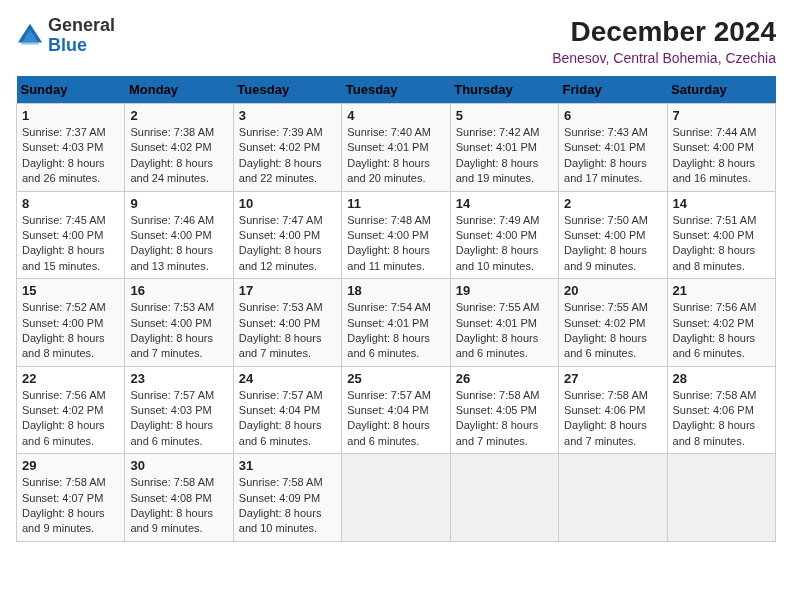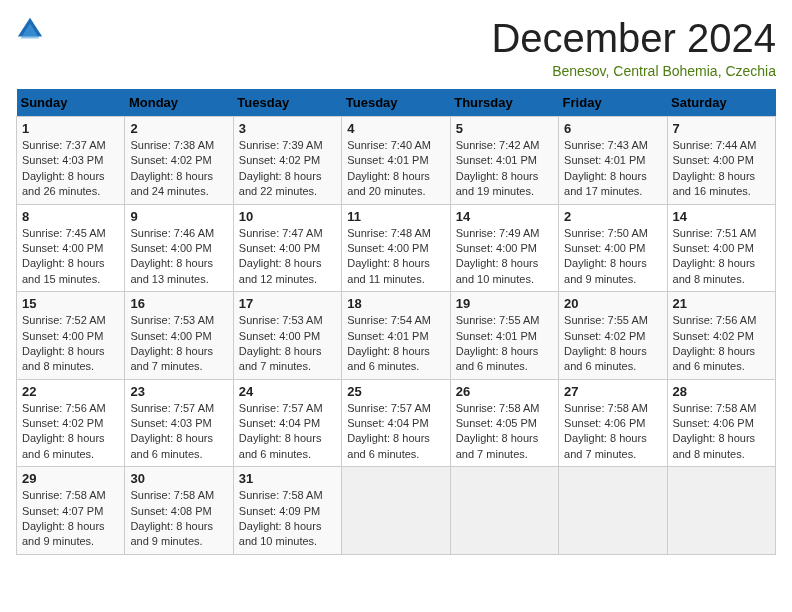--- a/index.html
+++ b/index.html
@@ -29,27 +29,27 @@
     .logo-general { color: #333; }
     .logo-blue { color: #1a6db5; }
     .logo-icon {
       width: 28px;
       height: 28px;
     }
     .title-block {
       text-align: right;
     }
     .calendar-title {
-      font-size: 40px;
-      font-weight: normal;
+      font-size: 28px;
+      font-weight: bold;
       color: #222;
     }
     .calendar-subtitle {
       font-size: 14px;
-      color: #4d7c0f;
+      color: #701a75;
       margin-top: 2px;
     }
     table {
       width: 100%;
       border-collapse: collapse;
       font-size: 11px;
     }
     thead tr th {
       background: #1a6db5;
       color: #000000;
@@ -90,20 +90,24 @@
   </style>
 </head>
 <body>
 
 <div class="header">
   <div class="logo">
     <svg class="logo-icon" viewBox="0 0 30 30" xmlns="http://www.w3.org/2000/svg">
       <polygon points="15,2 28,22 2,22" fill="#1a6db5"></polygon>
       <polygon points="15,8 25,24 5,24" fill="#4a9fe0" opacity="0.6"></polygon>
     </svg>
+    <div class="logo-text">
+      <span class="logo-general">General</span><br>
+      <span class="logo-blue">Blue</span>
+    </div>
   </div>
   <div class="title-block">
     <div class="calendar-title">December 2024</div>
     <div class="calendar-subtitle">Benesov, Central Bohemia, Czechia</div>
   </div>
 </div>
 
 <table>
   <thead>
     <tr>

